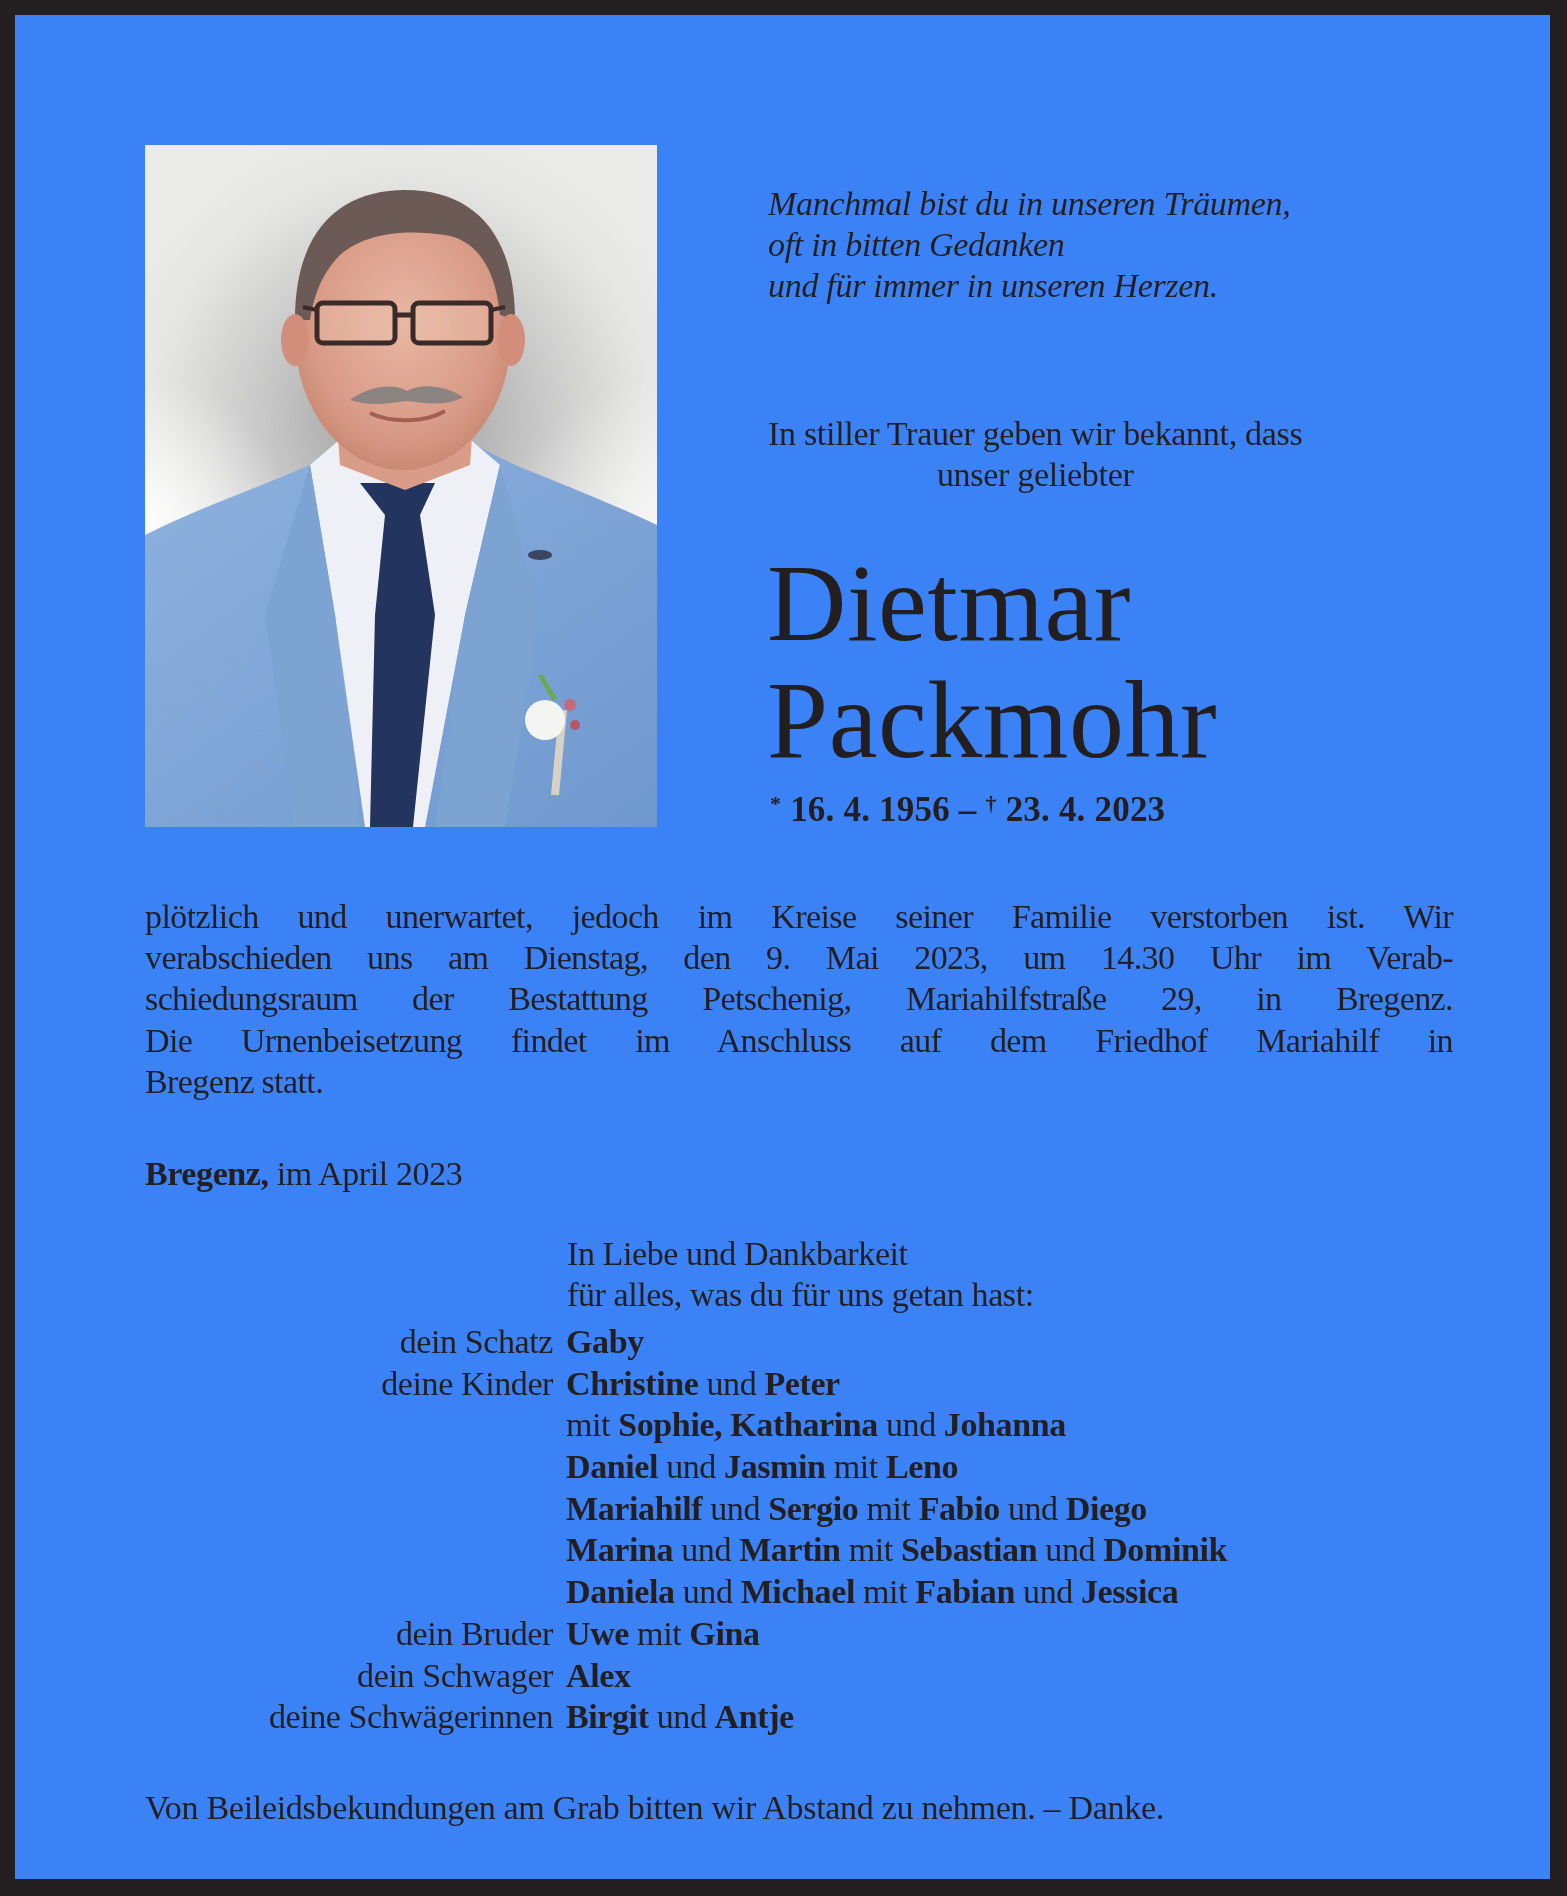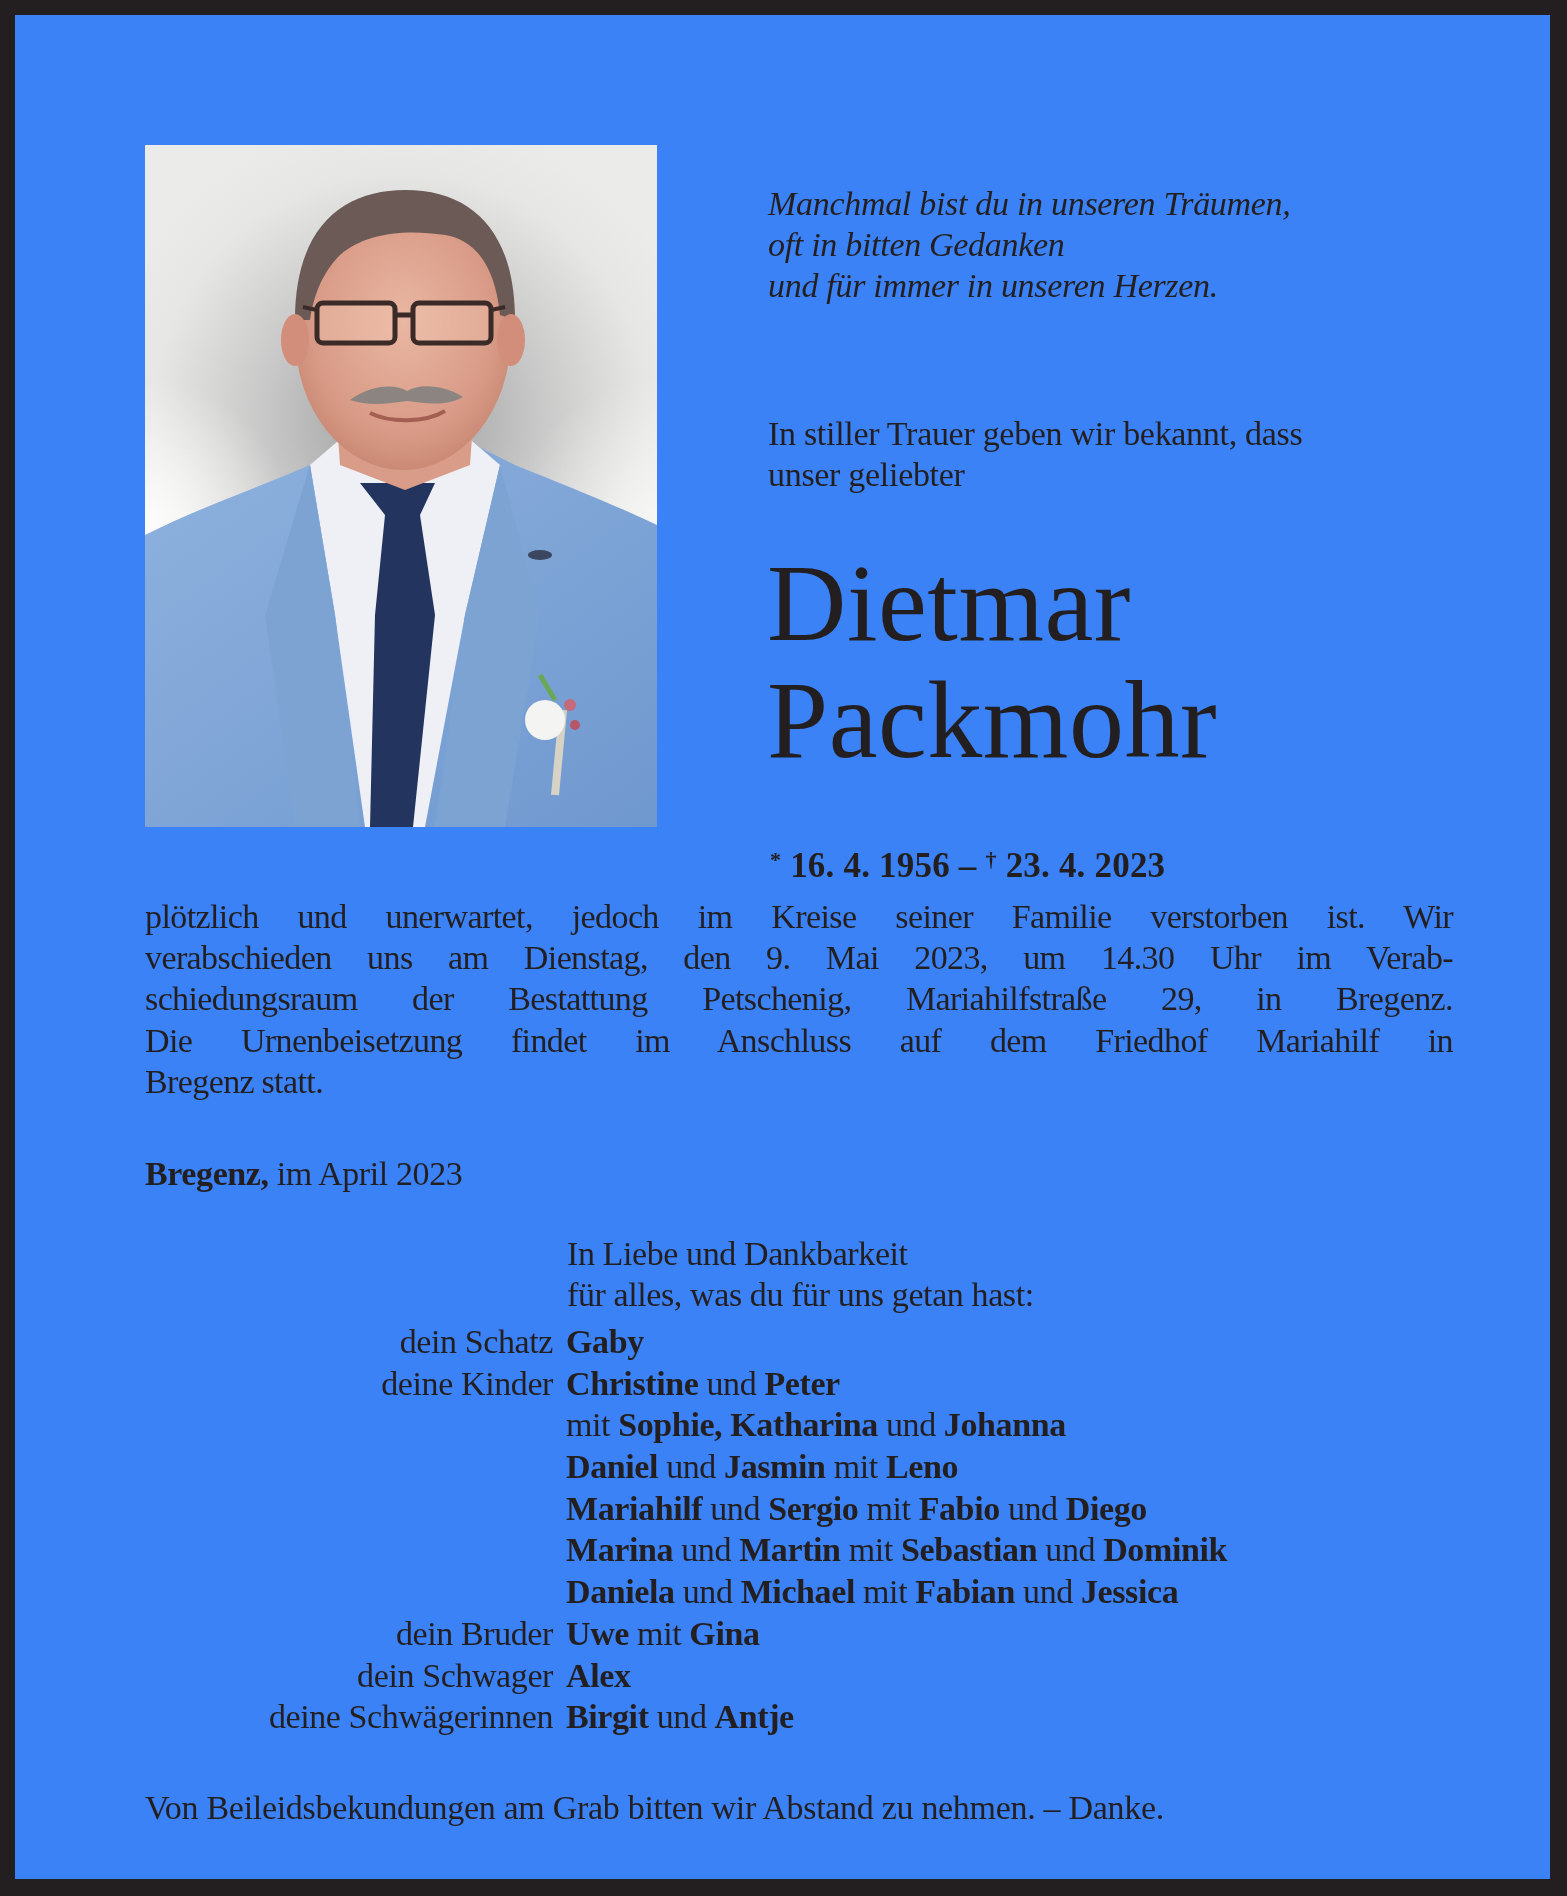--- a/index.html
+++ b/index.html
@@ -27,27 +27,27 @@
                   radial-gradient(ellipse 40% 30% at 100% 55%, rgba(255,255,255,0.6), rgba(255,255,255,0) 70%);
     }
     .photo svg { position: absolute; left: 0; top: 0; width: 100%; height: 100%; }
 
     
     .quote {
       left: 753px; top: 168px; font-style: italic; font-size: 34px; line-height: 41px;
       letter-spacing: -0.3px;
     }
     .intro {
-      left: 753px; top: 398px; font-size: 34px; line-height: 41px; letter-spacing: -0.3px;
+      left: 753px; top: 398px; font-size: 34px; line-height: 41px; letter-spacing: -0.3px; text-align: center;
     }
     .name {
       left: 752px; top: 530px; font-size: 110px; line-height: 117px; letter-spacing: 0.5px;
     }
     .dates {
-      left: 755px; top: 824px; font-size: 35px; line-height: 41px; font-weight: bold;
+      left: 755px; top: 768px; font-size: 35px; line-height: 41px; font-weight: bold;
       letter-spacing: 0.2px;
     }
     .dates .sym { font-size: 22px; vertical-align: 10px; font-weight: bold; }
 
     .body-text {
       left: 130px; top: 881px; width: 1308px; font-size: 34px; line-height: 41.2px;
       white-space: normal; text-align: justify; letter-spacing: -0.6px; word-spacing: -0.5px;
     }
     .body-text .ln { display: block; text-align: justify; text-align-last: justify; }
     .body-text .ln.last { text-align-last: left; }

